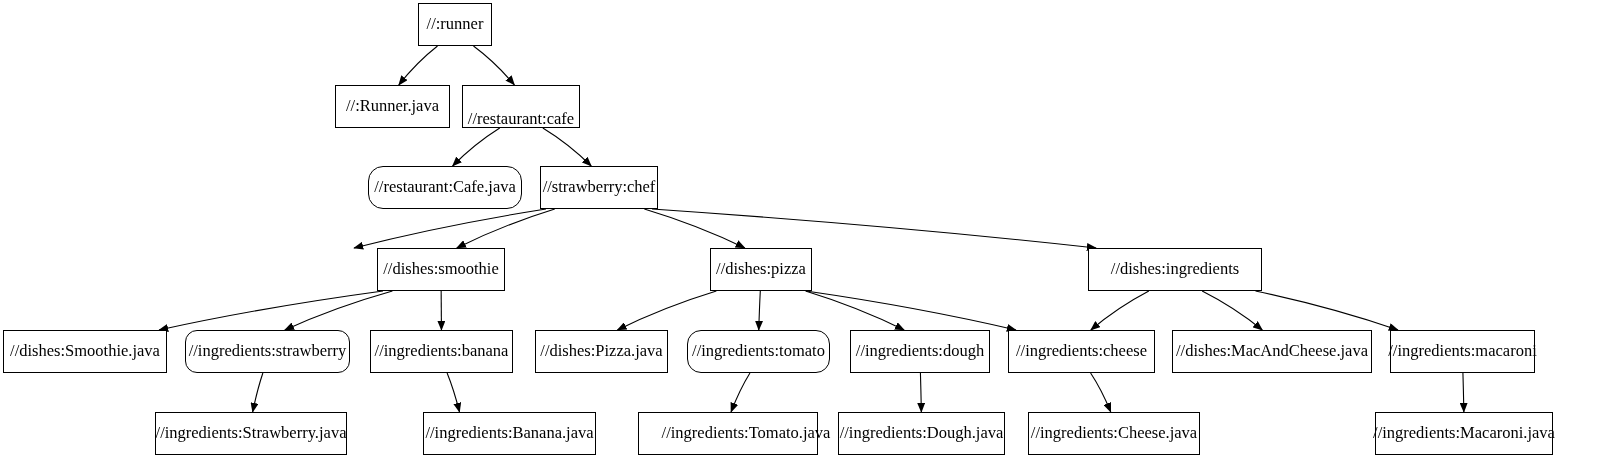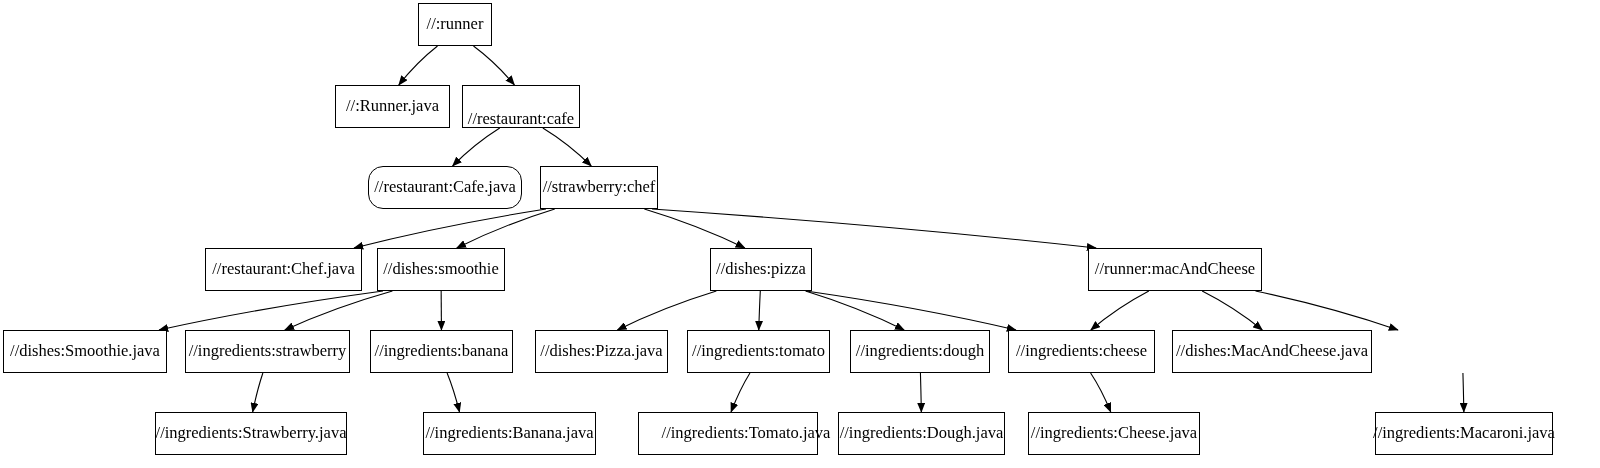--- a/index.html
+++ b/index.html
@@ -97,55 +97,55 @@
       </div>
       <div class="graph-node" style="left: 462px; top: 85px; width: 118px; height: 43px; align-items: flex-end;">
         <span class="node-label">//restaurant:cafe</span>
       </div>
       <div class="graph-node" style="left: 368px; top: 166px; width: 154px; height: 43px; border-radius: 15px;">
         <span class="node-label">//restaurant:Cafe.java</span>
       </div>
       <div class="graph-node" style="left: 540px; top: 166px; width: 118px; height: 43px;">
         <span class="node-label">//strawberry:chef</span>
       </div>
-      <div class="graph-node" style="left: 205px; top: 248px; width: 157px; height: 43px;">
-        <span class="node-label">//restaurant:Chef.java</span>
-      </div>
       <div class="graph-node" style="left: 377px; top: 248px; width: 128px; height: 43px;">
         <span class="node-label">//dishes:smoothie</span>
       </div>
       <div class="graph-node" style="left: 710px; top: 248px; width: 102px; height: 43px;">
         <span class="node-label">//dishes:pizza</span>
       </div>
       <div class="graph-node" style="left: 1088px; top: 248px; width: 174px; height: 43px;">
-        <span class="node-label">//runner:macAndCheese</span>
+        <span class="node-label">//dishes:ingredients</span>
       </div>
       <div class="graph-node" style="left: 3px; top: 330px; width: 164px; height: 43px;">
         <span class="node-label">//dishes:Smoothie.java</span>
       </div>
-      <div class="graph-node" style="left: 185px; top: 330px; width: 165px; height: 43px;">
+      <div class="graph-node" style="left: 185px; top: 330px; width: 165px; height: 43px; border-radius: 12px;">
         <span class="node-label">//ingredients:strawberry</span>
       </div>
       <div class="graph-node" style="left: 370px; top: 330px; width: 143px; height: 43px;">
         <span class="node-label">//ingredients:banana</span>
       </div>
       <div class="graph-node" style="left: 535px; top: 330px; width: 133px; height: 43px;">
         <span class="node-label">//dishes:Pizza.java</span>
       </div>
-      <div class="graph-node" style="left: 687px; top: 330px; width: 143px; height: 43px;">
+      <div class="graph-node" style="left: 687px; top: 330px; width: 143px; height: 43px; border-radius: 14px;">
         <span class="node-label">//ingredients:tomato</span>
       </div>
       <div class="graph-node" style="left: 850px; top: 330px; width: 140px; height: 43px;">
         <span class="node-label">//ingredients:dough</span>
       </div>
       <div class="graph-node" style="left: 1008px; top: 330px; width: 147px; height: 43px;">
         <span class="node-label">//ingredients:cheese</span>
       </div>
       <div class="graph-node" style="left: 1172px; top: 330px; width: 200px; height: 43px;">
         <span class="node-label">//dishes:MacAndCheese.java</span>
+      </div>
+      <div class="graph-node" style="left: 1390px; top: 330px; width: 145px; height: 43px;">
+        <span class="node-label">//ingredients:macaroni</span>
       </div>
       <div class="graph-node" style="left: 155px; top: 412px; width: 192px; height: 43px;">
         <span class="node-label">//ingredients:Strawberry.java</span>
       </div>
       <div class="graph-node" style="left: 375px; top: 412px; width: 173px; height: 43px; margin-left: 48px;">
         <span class="node-label">//ingredients:Banana.java</span>
       </div>
       <div class="graph-node" style="left: 638px; top: 412px; width: 180px; height: 43px; padding-left: 36px;">
         <span class="node-label">//ingredients:Tomato.java</span>
       </div>

